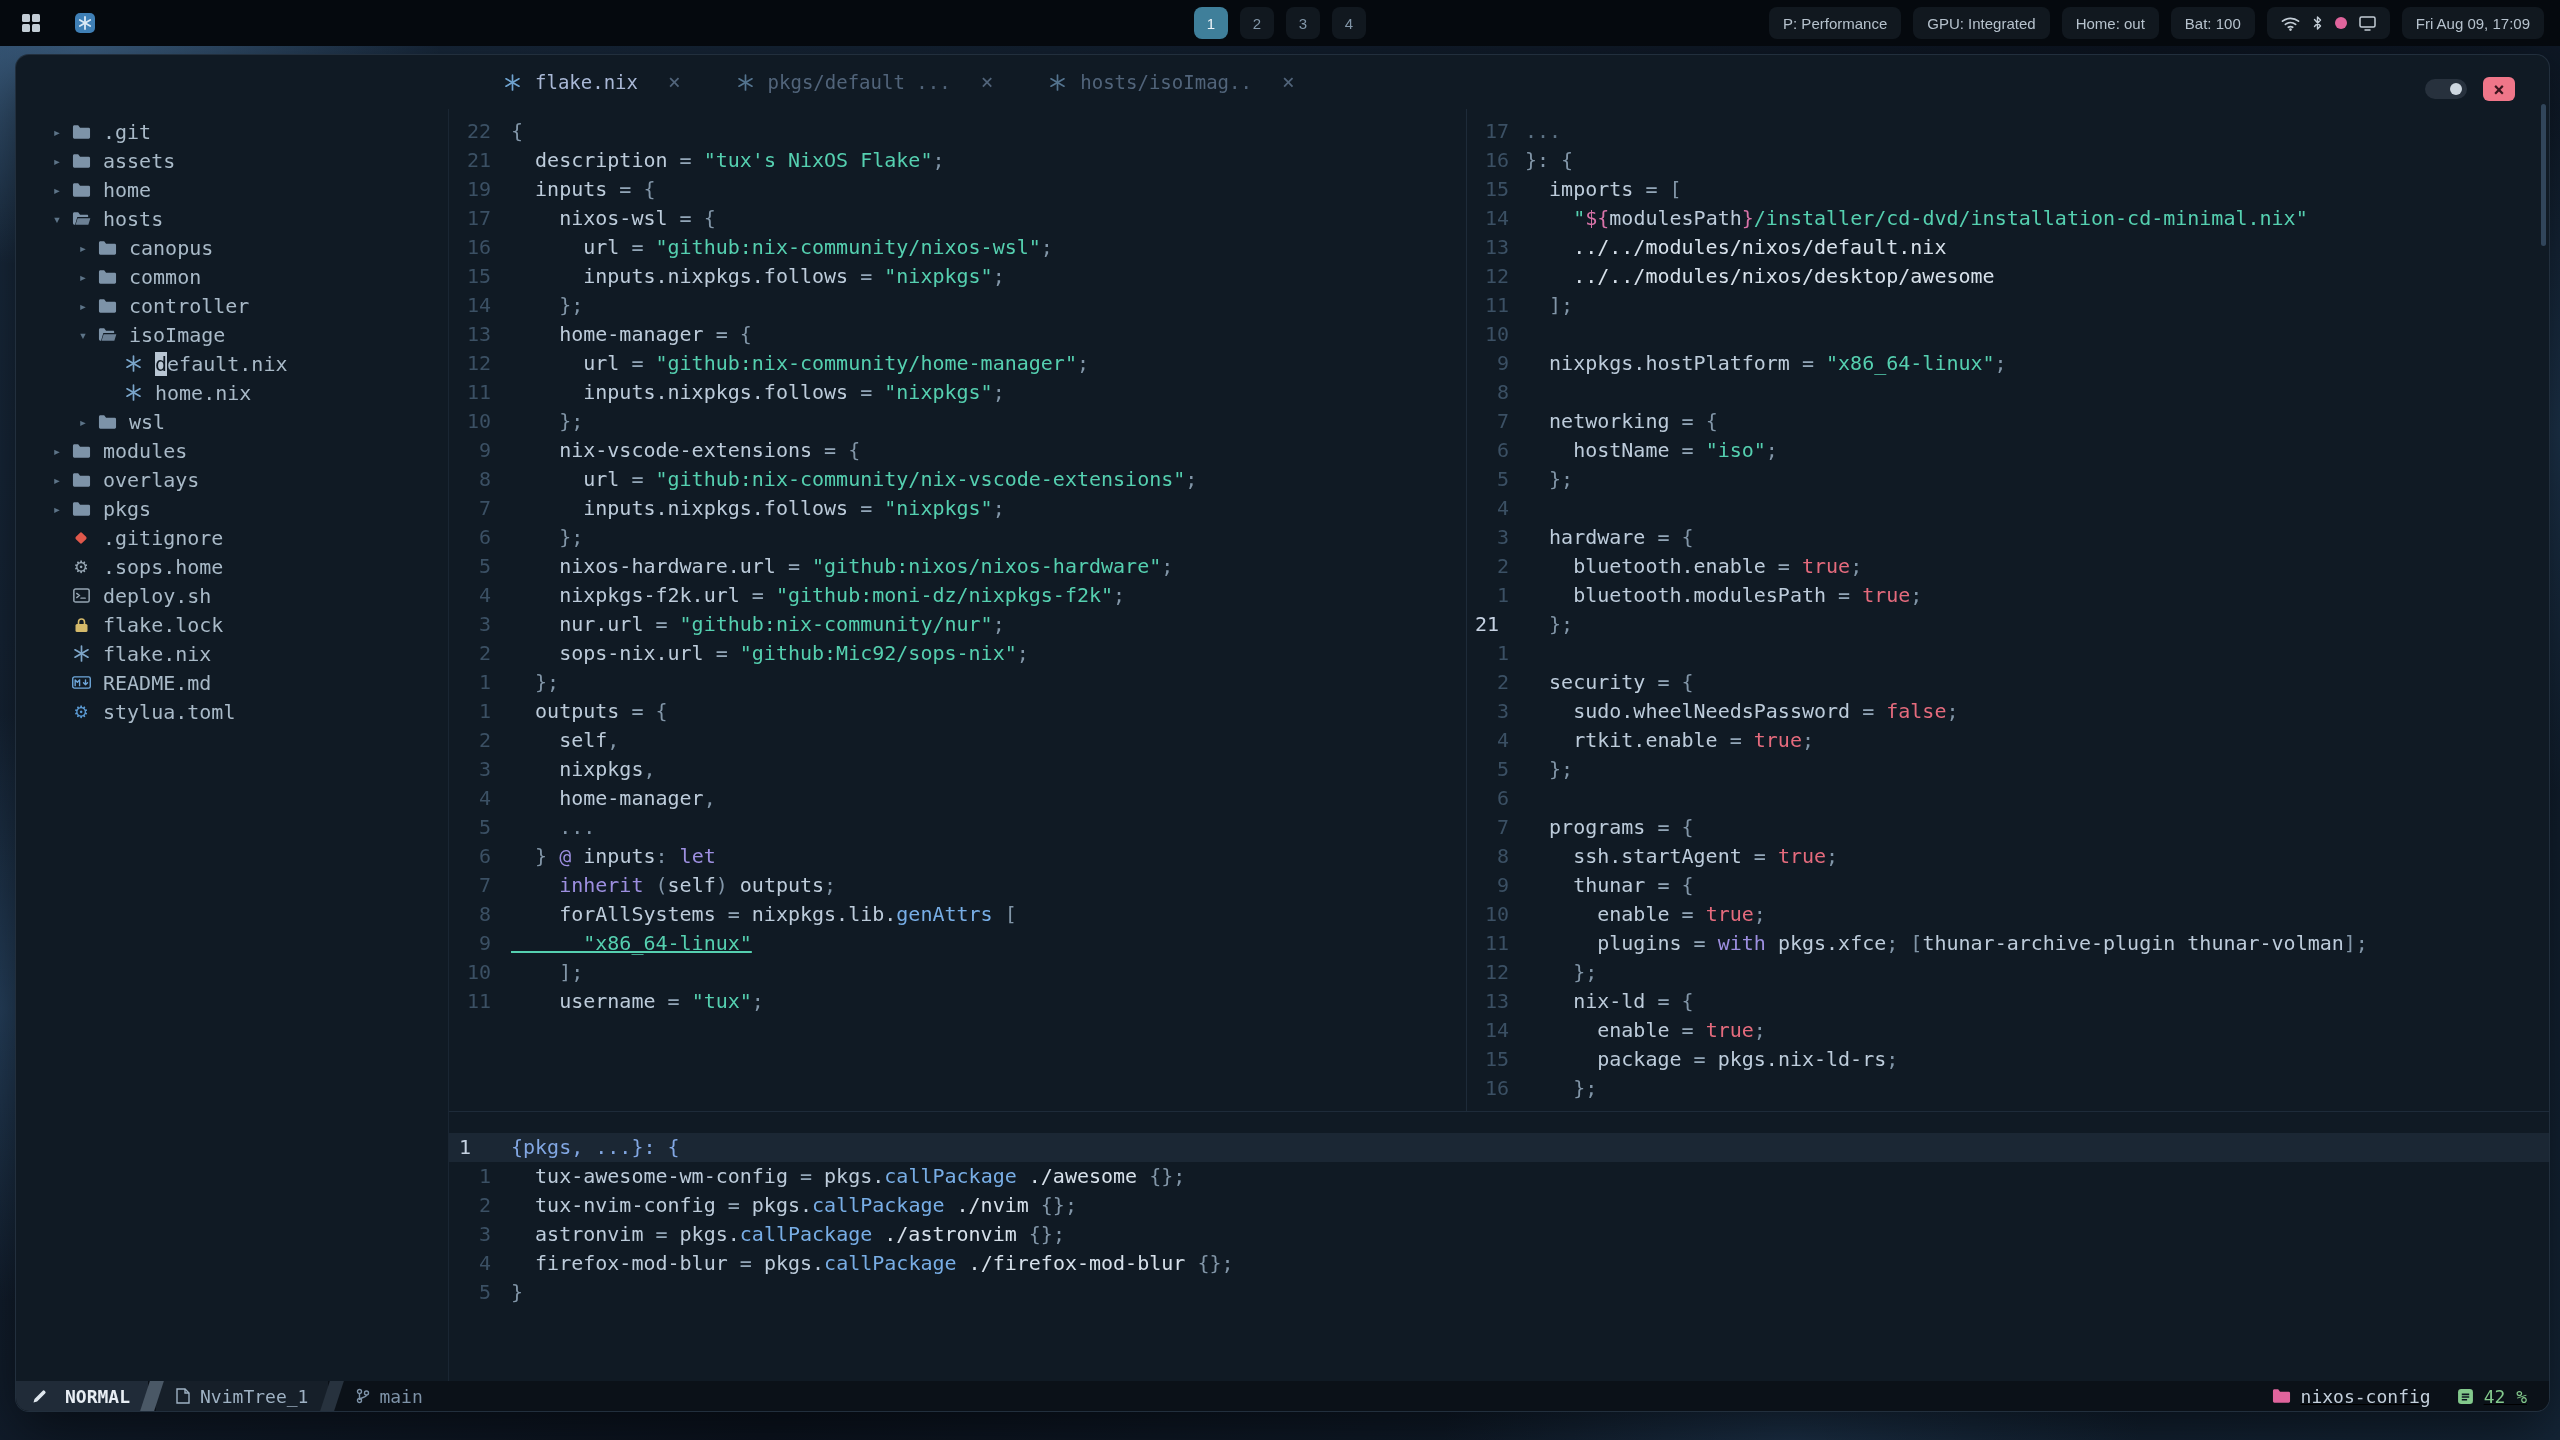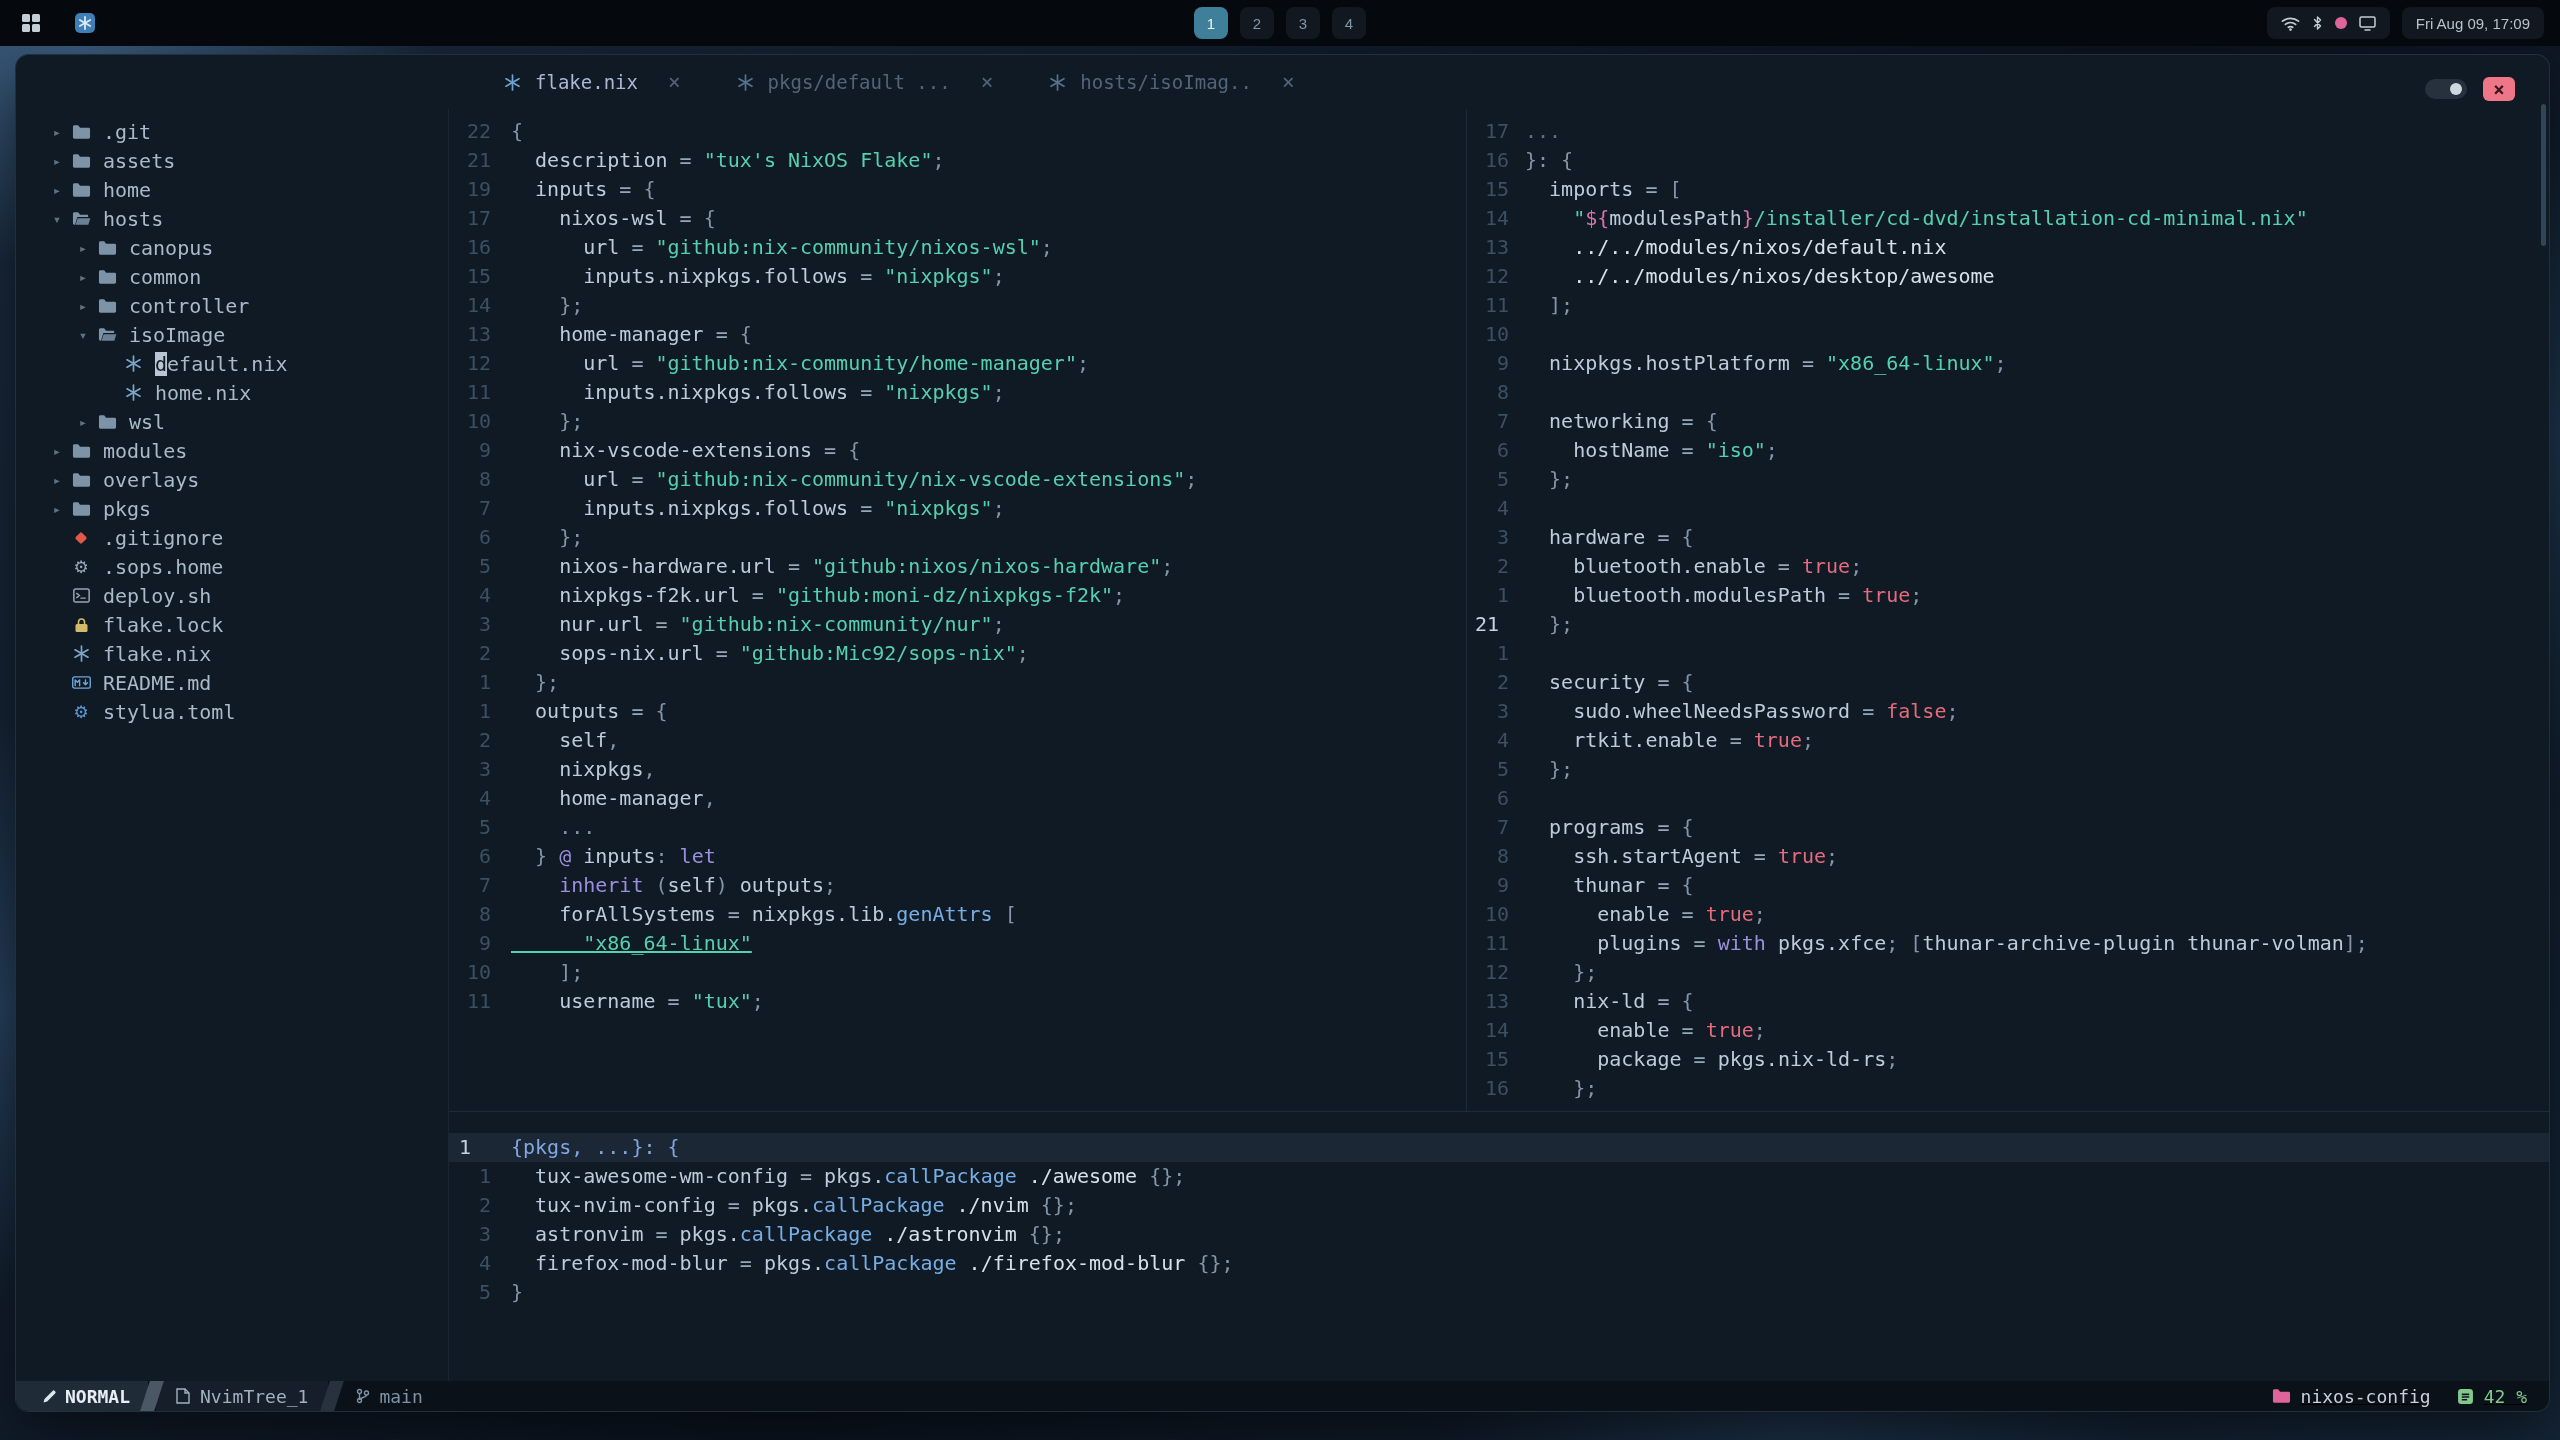--- a/index.html
+++ b/index.html
@@ -67,21 +67,21 @@
   .pane-right .ln.cur{padding-left:8px;}
   .code{flex:1;min-width:0;}
   .tk-p{color:#8296a8}.tk-i{color:#bdccdb}.tk-o{color:#93a7b8}.tk-s{color:#55d0b0}
   .tk-b{color:#e56b7d}.tk-k{color:#9d8fe0}.tk-f{color:#78aee6}.tk-t{color:#d7e1eb}
   .tk-x{color:#d873a8}.tk-d{color:#5d7386}
   .tk-su{color:#55d0b0;text-decoration:underline;}
   .tk-c{color:#82a7e3}
   
   .statusline{position:absolute;bottom:0;left:0;right:0;height:30px;background:#0b1118;
     display:flex;align-items:center;font-size:18px;overflow:hidden;}
-  .sl-mode{height:100%;display:flex;align-items:center;gap:8px;padding:0 18px 0 26px;
+  .sl-mode{height:100%;display:flex;align-items:center;gap:18px;padding:0 18px 0 16px;
     background:#202b38;color:#e8eef4;font-weight:bold;}
   .slant{width:14px;height:140%;transform:skewX(-18deg);margin:0 -3px;flex:none;}
   .slant.a{background:#4a5866;}
   .slant.b{background:#27323e;}
   .sl-buf{height:100%;display:flex;align-items:center;gap:10px;padding:0 20px;background:#161f29;color:#9fb2c4;}
   .sl-branch{display:flex;align-items:center;gap:9px;padding:0 20px;color:#7e93a8;}
   .sl-right{margin-left:auto;display:flex;align-items:center;gap:26px;padding-right:22px;text-decoration:underline;}
   .sl-project{display:flex;align-items:center;gap:10px;color:#c4d0dc;}
   .sl-pos{display:flex;align-items:center;gap:10px;color:#83c98c;}
   .sl-ic{display:inline-flex;align-items:center;}
@@ -113,20 +113,34 @@
         </svg>
     </span>
   </div>
   <div class="ws" id="workspaces">
       <div class="ws-btn active">1</div>
       <div class="ws-btn">2</div>
       <div class="ws-btn">3</div>
       <div class="ws-btn">4</div>
     </div>
   <div class="tb-right">
+    <span id="modules" style="display:flex;gap:12px;">
+        <span class="capsule">
+          <span>P: Performance</span>
+        </span>
+        <span class="capsule">
+          <span>GPU: Integrated</span>
+        </span>
+        <span class="capsule">
+          <span>Home: out</span>
+        </span>
+        <span class="capsule">
+          <span>Bat: 100</span>
+        </span>
+      </span>
     <span class="capsule">
       <span class="sl-ic">
         <svg width="19" height="15" viewBox="0 0 19 15">
             <g fill="none" stroke="#c3cdd6" stroke-width="1.7" stroke-linecap="round">
               <path d="M1.5 5.2a12.5 12.5 0 0 1 16 0"></path>
               <path d="M4.4 8.4a8.2 8.2 0 0 1 10.2 0"></path>
               <path d="M7.3 11.3a3.8 3.8 0 0 1 4.4 0"></path>
             </g>
             <circle cx="9.5" cy="13.6" r="1.3" fill="#c3cdd6"></circle>
           </svg>

